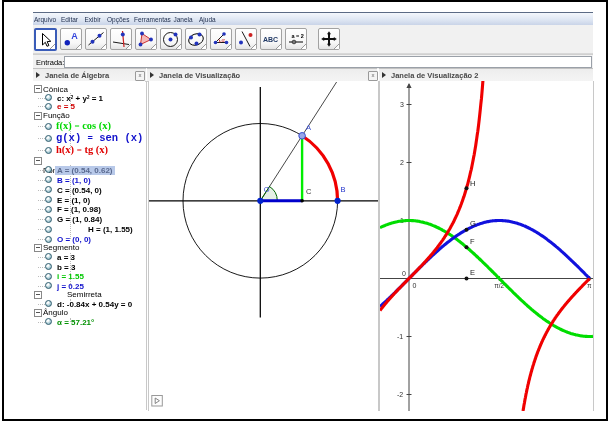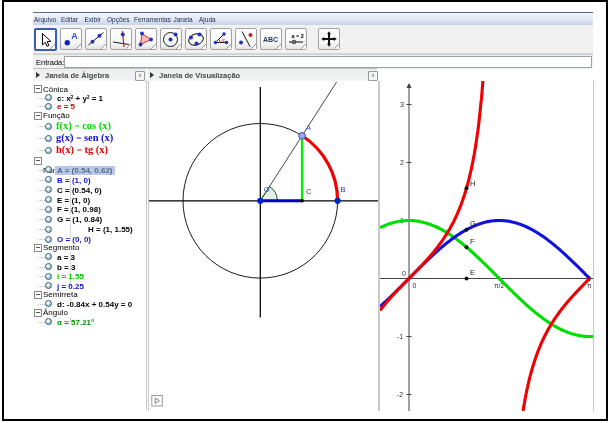--- a/index.html
+++ b/index.html
@@ -161,20 +161,24 @@
   <div class="tbar" style="left:147px;width:230px;">
     <div class="tri"></div>
       <div class="txt">Janela de Visualização</div>
     <div class="cls" style="left:221px;">x</div>
   </div>
   <div class="tbar" style="left:33px;width:113px;">
     <div class="tri"></div>
       <div class="txt">Janela de Álgebra</div>
     <div class="cls" style="left:102px;">x</div>
   </div>
+  <div class="tbar" style="left:379px;width:214px;">
+    <div class="tri"></div>
+      <div class="txt">Janela de Visualização 2</div>
+  </div>
   <div id="alg">
       <div style="position:absolute;left:37px;top:12.0px;width:1px;height:13.0px;border-left:1px dotted #bbb;"></div>
 <div style="position:absolute;left:37px;top:39.5px;width:1px;height:29.5px;border-left:1px dotted #bbb;"></div>
 <div style="position:absolute;left:37px;top:84.0px;width:1px;height:74.1px;border-left:1px dotted #bbb;"></div>
 <div style="position:absolute;left:37px;top:171.5px;width:1px;height:33.2px;border-left:1px dotted #bbb;"></div>
 <div style="position:absolute;left:37px;top:218.3px;width:1px;height:4.1px;border-left:1px dotted #bbb;"></div>
 <div style="position:absolute;left:37px;top:236.5px;width:1px;height:4.1px;border-left:1px dotted #bbb;"></div>
 <div class="boxm" style="top:3.5px;"></div>
 <div class="hdr" style="top:4px;">Cônica</div>
 <div style="position:absolute;left:5px;top:16.5px;width:7px;height:1px;border-top:1px dotted #bbb;"></div>
@@ -183,21 +187,21 @@
 <div style="position:absolute;left:5px;top:25.0px;width:7px;height:1px;border-top:1px dotted #bbb;"></div>
 <div class="marble" style="top:21.5px;"></div>
 <div class="row" style="top:21.0px;color:#d00000;">e = 5</div>
 <div class="boxm" style="top:31.0px;"></div>
 <div class="hdr" style="top:30.0px;text-align:right;">Função</div>
 <div style="position:absolute;left:5px;top:45.0px;width:7px;height:1px;border-top:1px dotted #bbb;"></div>
 <div class="marble" style="top:41.5px;"></div>
 <div class="fxrow" style="top:39.0px;color:#00d800;">f(x) <span style="font-size:9px;">=</span> cos (x)</div>
 <div style="position:absolute;left:5px;top:57.0px;width:7px;height:1px;border-top:1px dotted #bbb;"></div>
 <div class="marble" style="top:53.5px;"></div>
-<div class="fxrow" style="top:51.0px;color:#1111cc;">g(x) <span style="font-size:9px;">=</span> sen (x)</div>
+<div class="fxrow" style="top:51.0px;color:#1111cc;font-family:Liberation Mono, monospace;">g(x) <span style="font-size:9px;">=</span> sen (x)</div>
 <div style="position:absolute;left:5px;top:69.0px;width:7px;height:1px;border-top:1px dotted #bbb;"></div>
 <div class="marble" style="top:65.5px;"></div>
 <div class="fxrow" style="top:63.0px;color:#e00000;">h(x) <span style="font-size:9px;">=</span> tg (x)</div>
 <div class="boxm" style="top:75.5px;"></div>
 <div class="hdr" style="top:74.5px;margin-top:10px;">Ponto</div>
 <div style="position:absolute;left:5px;top:88.8px;width:7px;height:1px;border-top:1px dotted #bbb;"></div>
 <div class="marble" style="top:85.3px;"></div>
 <div class="row" style="top:84.8px;color:#5a6a90;background:#b8c9e9;padding:0 2px;left:22px;">A = (0.54, 0.62)</div>
 <div style="position:absolute;left:5px;top:98.7px;width:7px;height:1px;border-top:1px dotted #bbb;"></div>
 <div class="marble" style="top:95.2px;"></div>
@@ -228,21 +232,21 @@
 <div style="position:absolute;left:5px;top:185.5px;width:7px;height:1px;border-top:1px dotted #bbb;"></div>
 <div class="marble" style="top:182.0px;"></div>
 <div class="row" style="top:181.5px;color:#000;">b = 3</div>
 <div style="position:absolute;left:5px;top:195.1px;width:7px;height:1px;border-top:1px dotted #bbb;"></div>
 <div class="marble" style="top:191.6px;"></div>
 <div class="row" style="top:191.1px;color:#00c800;">i = 1.55</div>
 <div style="position:absolute;left:5px;top:204.7px;width:7px;height:1px;border-top:1px dotted #bbb;"></div>
 <div class="marble" style="top:201.2px;"></div>
 <div class="row" style="top:200.7px;color:#1111cc;">j = 0.25</div>
 <div class="boxm" style="top:210.0px;"></div>
-<div class="hdr" style="top:209.0px;">Semirreta</div>
+<div class="hdr" style="top:209.0px;margin-left:24px;">Semirreta</div>
 <div style="position:absolute;left:5px;top:222.5px;width:7px;height:1px;border-top:1px dotted #bbb;"></div>
 <div class="marble" style="top:219.0px;"></div>
 <div class="row" style="top:218.5px;color:#000;">d: -0.84x + 0.54y = 0</div>
 <div class="boxm" style="top:228.2px;"></div>
 <div class="hdr" style="top:227.2px;">Ângulo</div>
 <div style="position:absolute;left:5px;top:240.7px;width:7px;height:1px;border-top:1px dotted #bbb;"></div>
 <div class="marble" style="top:237.2px;"></div>
 <div class="row" style="top:236.7px;color:#009000;">α = 57.21°</div>
     </div>
   <div style="position:absolute;left:145.5px;top:81px;width:1px;height:329px;background:#c8c8c8;"></div>

